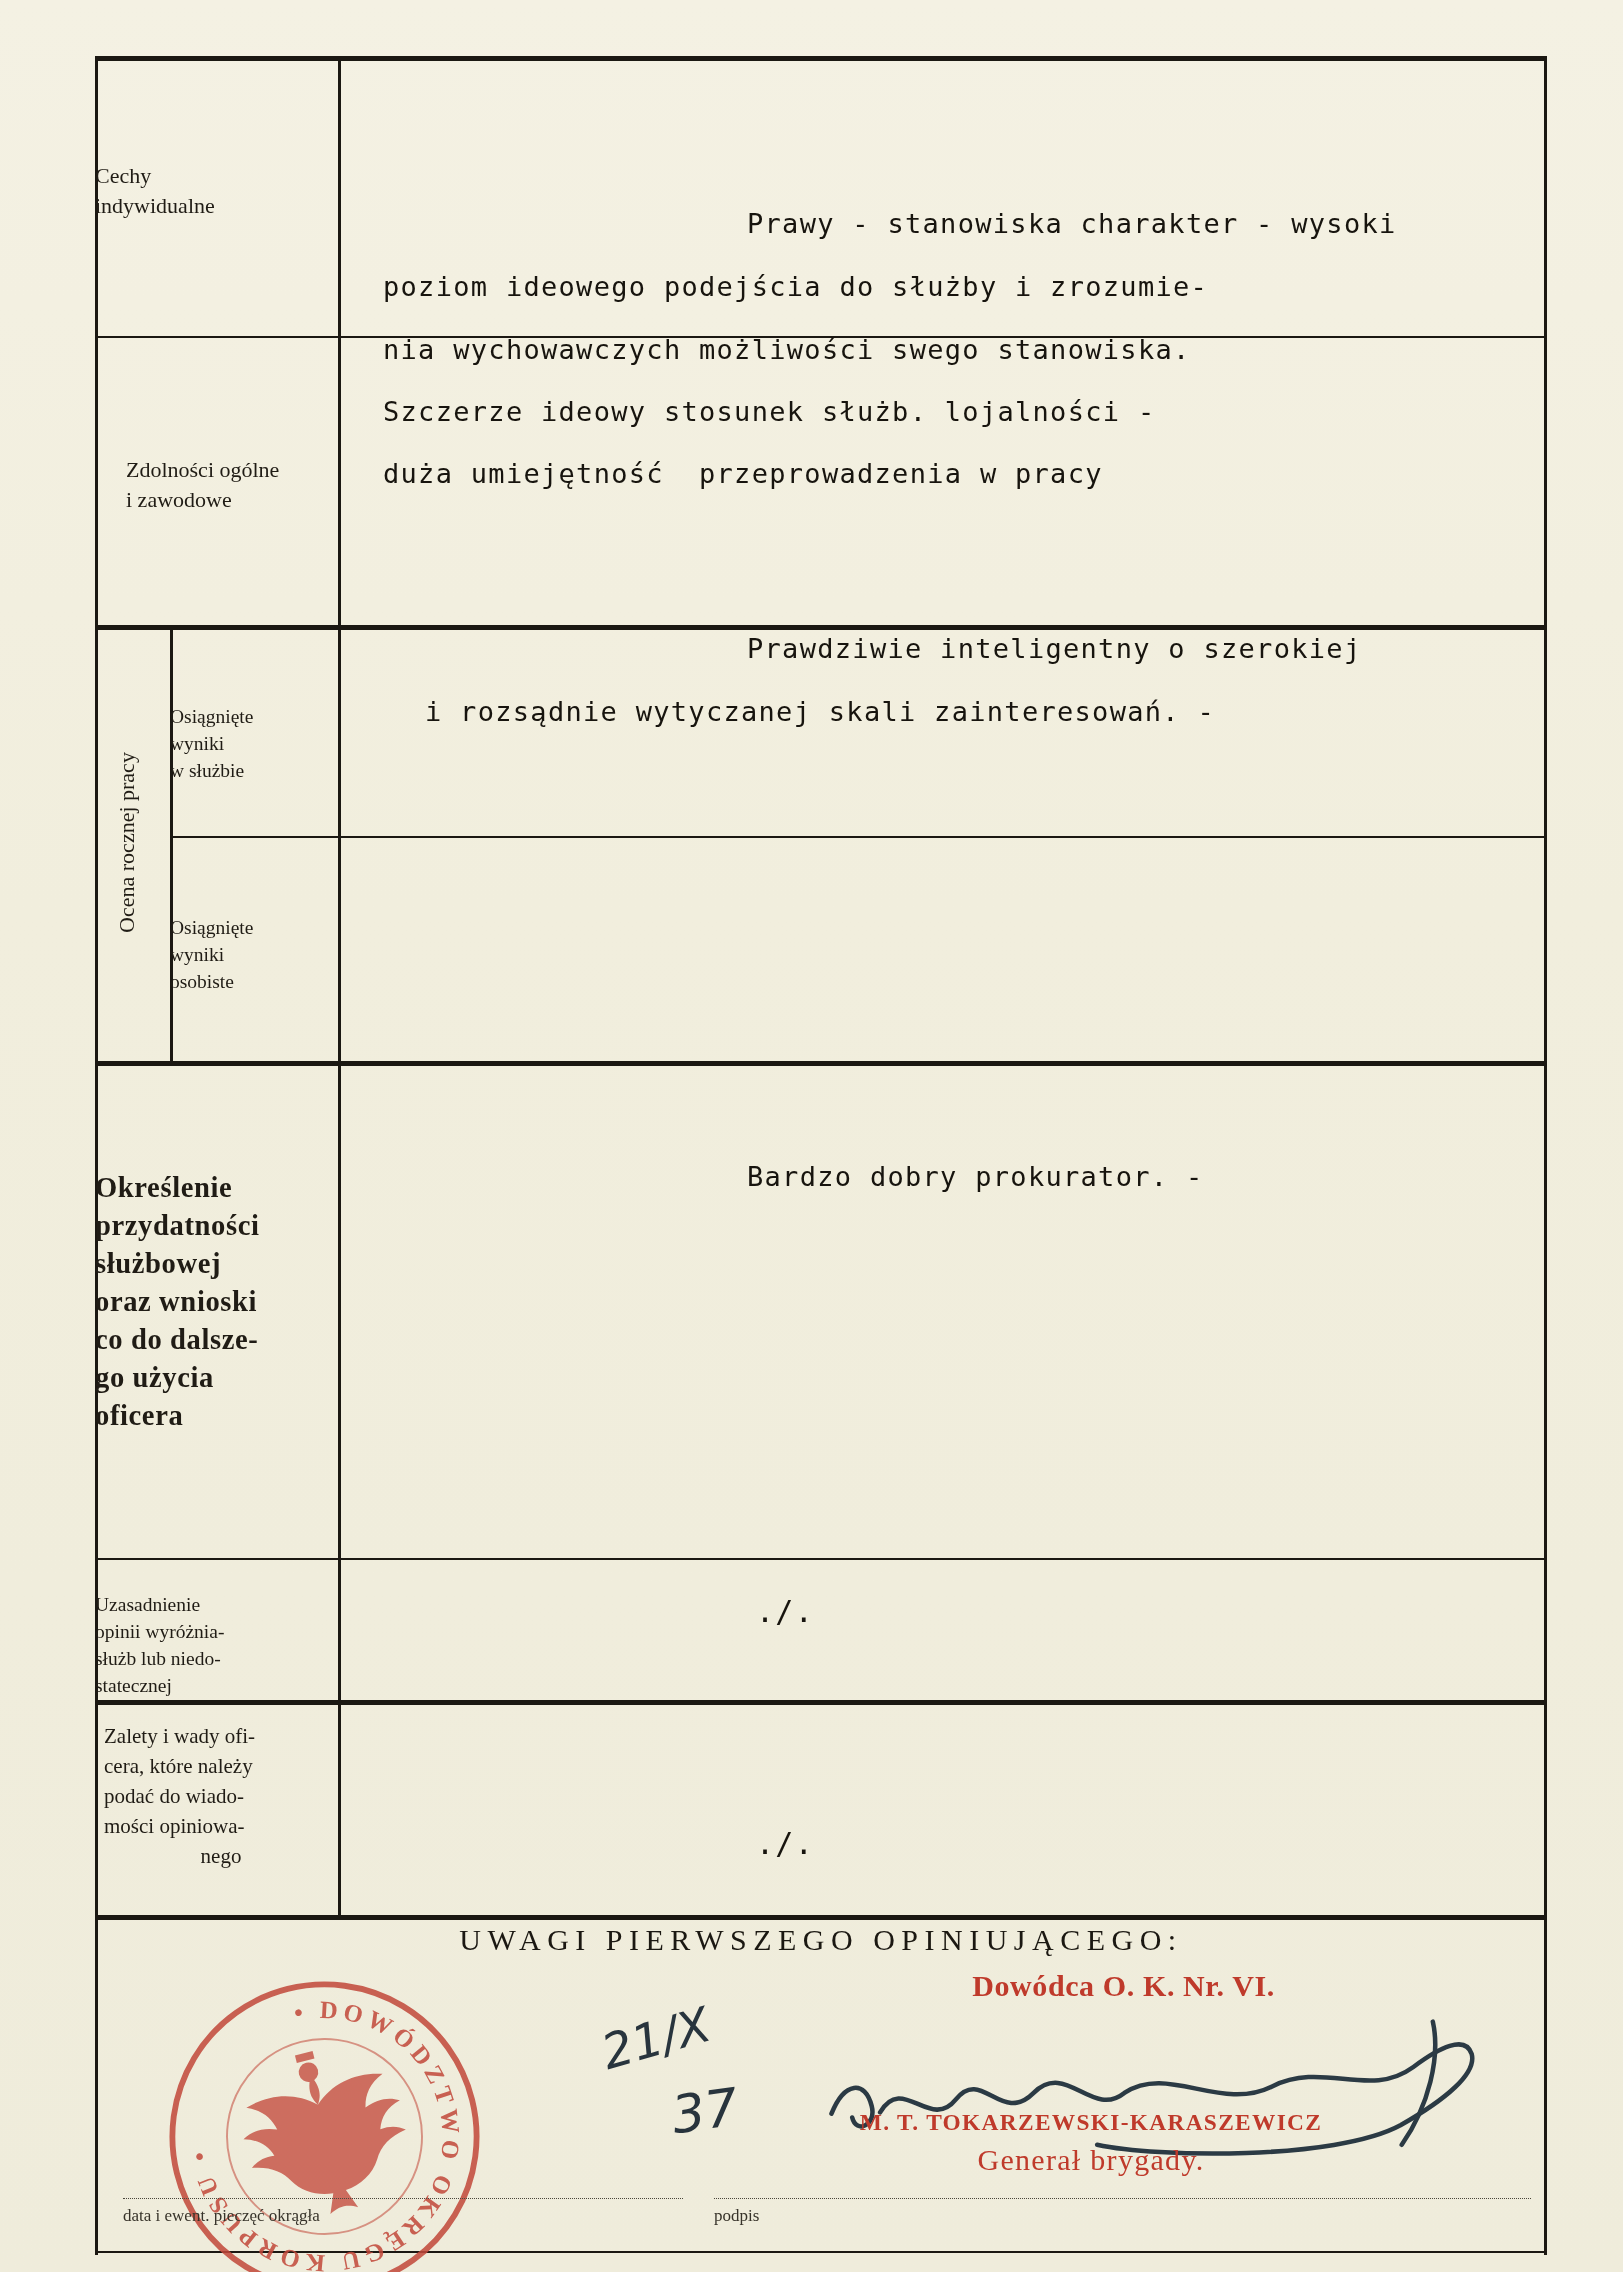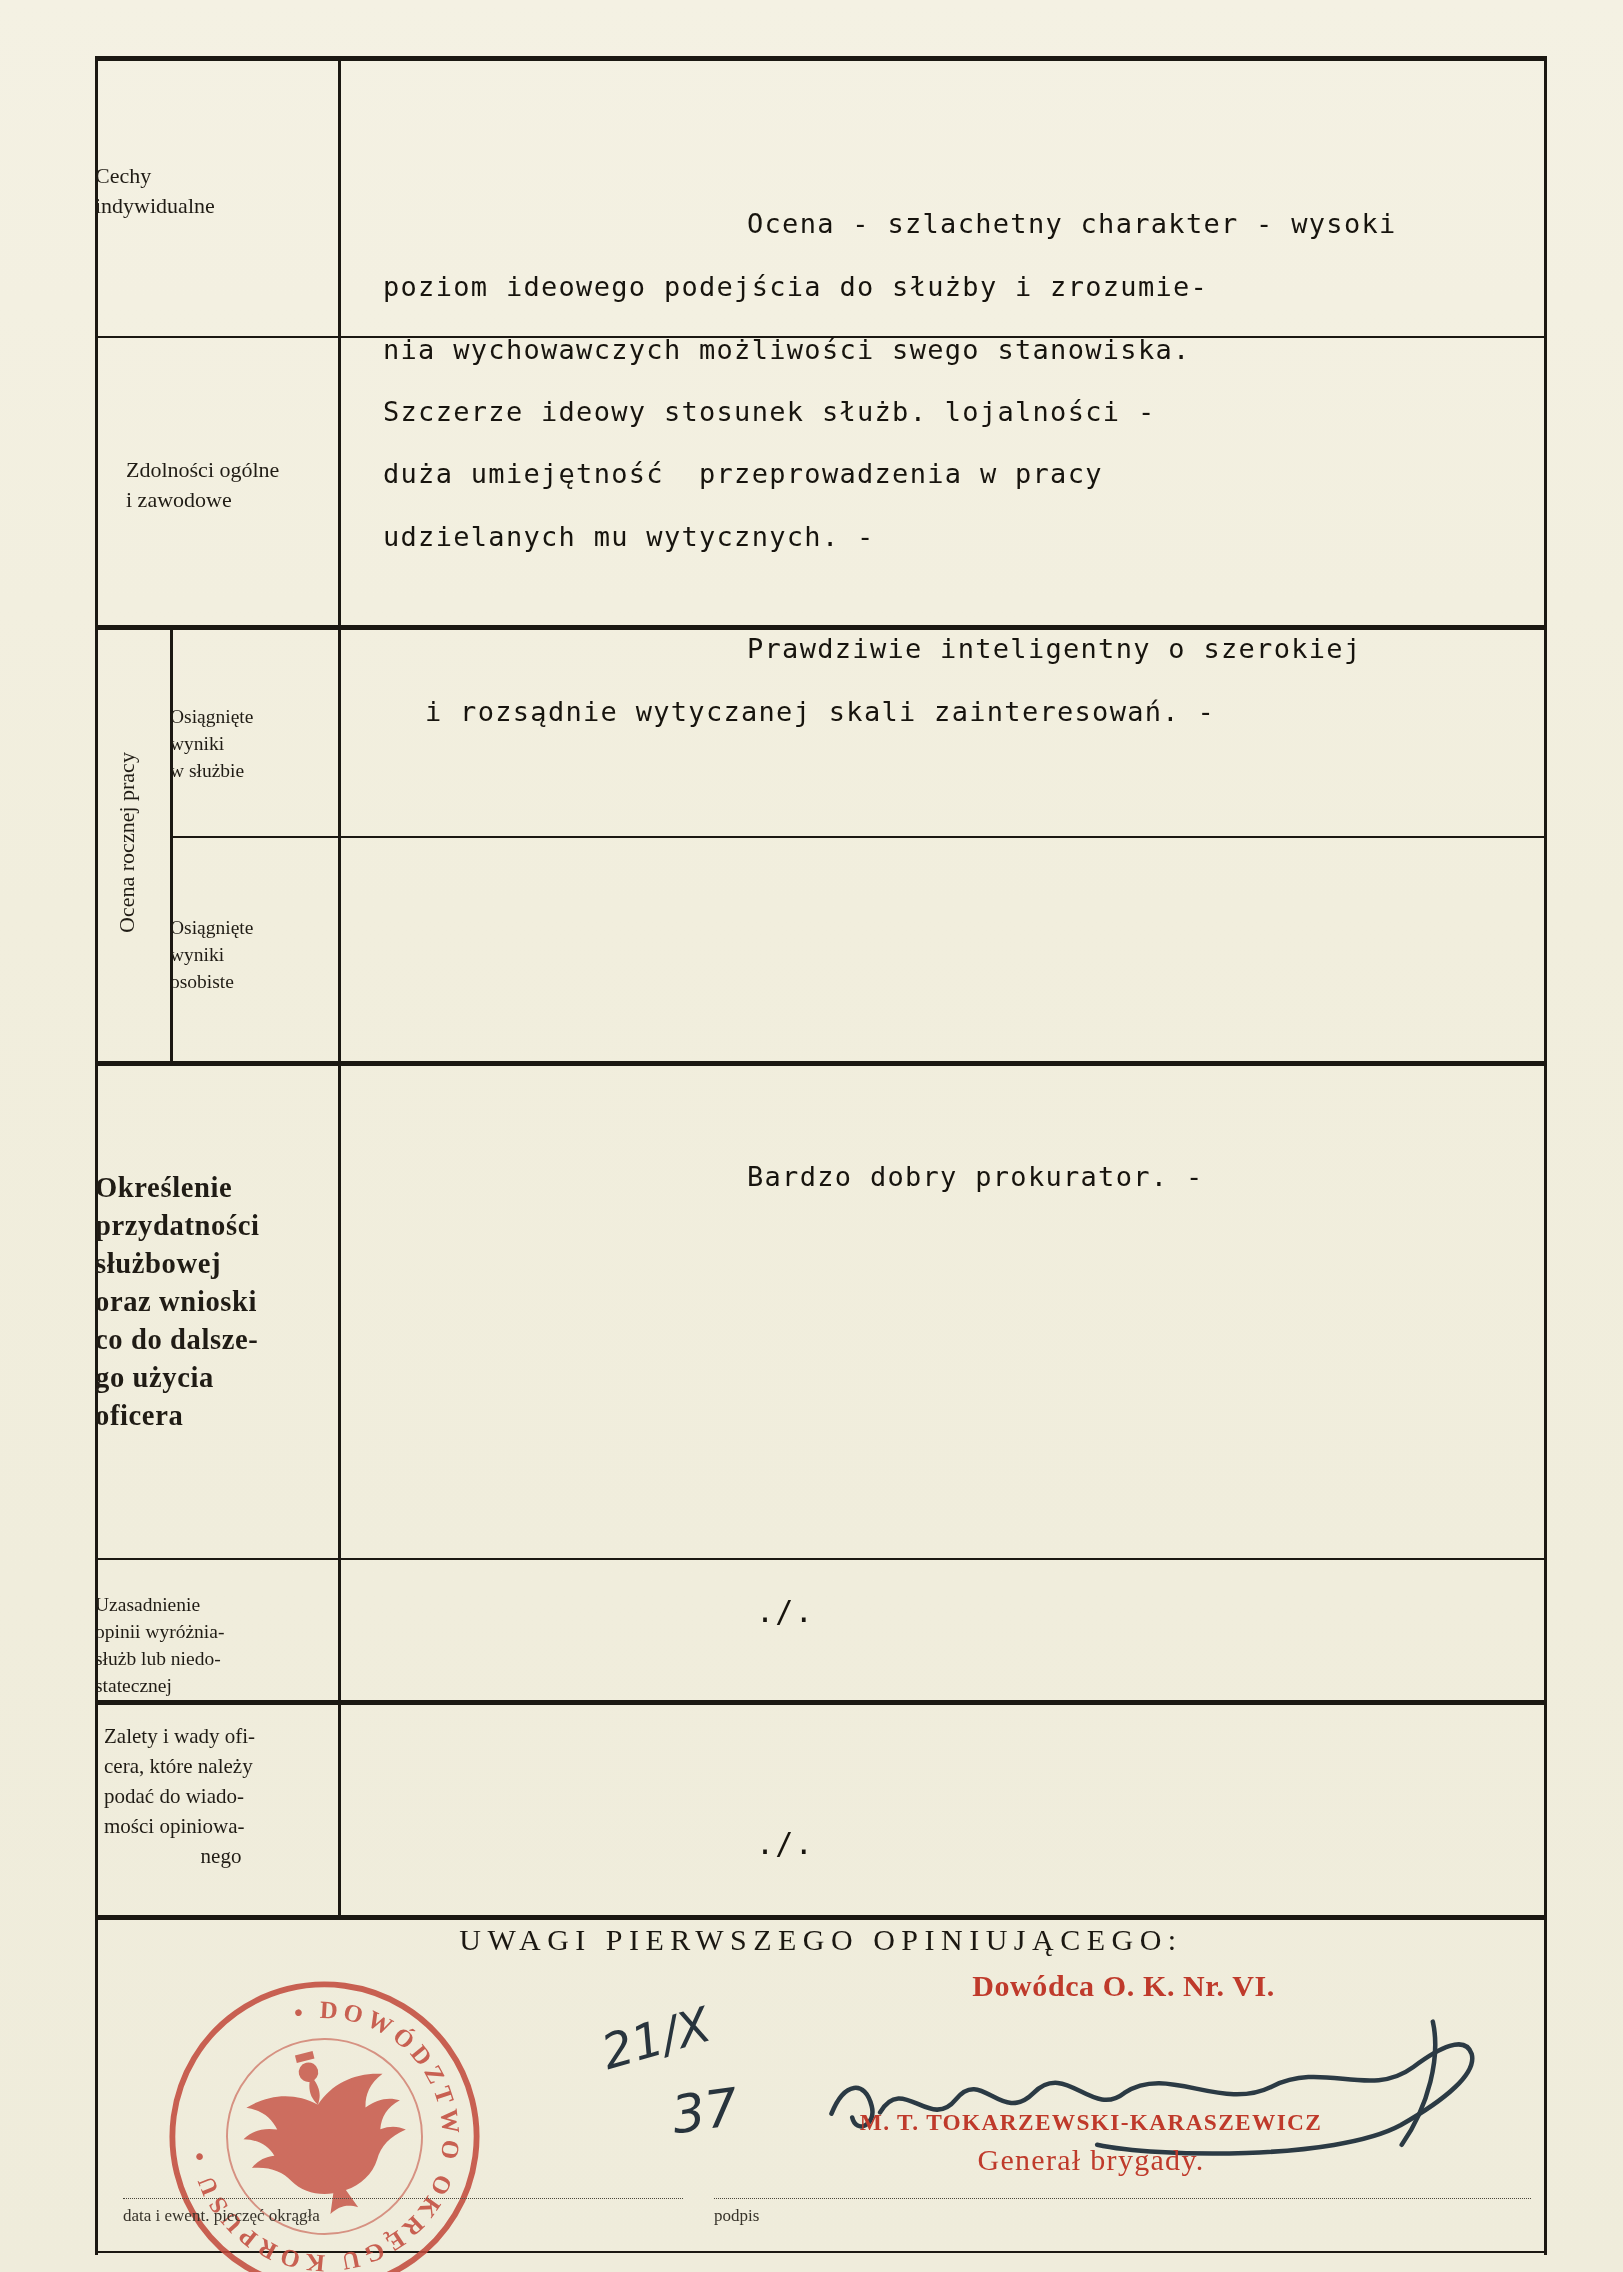--- a/index.html
+++ b/index.html
@@ -161,26 +161,25 @@
   </div>
 
   <div class="label leftalign" style="left:104px;top:1721px;width:234px;font-size:21px;line-height:30px;">
     <span class="ln">Zalety i wady ofi-</span>
     <span class="ln">cera, które należy</span>
     <span class="ln">podać do wiado-</span>
     <span class="ln">mości opiniowa-</span>
     <span class="ln" style="text-align:center;display:block;">nego</span>
   </div>
 
-  <div class="typed" style="left:747px;top:208px;">Ocena - szlachetny charakter - wysoki</div>
+  <div class="typed" style="left:747px;top:208px;">Prawy - stanowiska charakter - wysoki</div>
   <div class="typed" style="left:383px;top:271px;">poziom ideowego podejścia do służby i zrozumie-</div>
   <div class="typed" style="left:383px;top:334px;">nia wychowawczych możliwości swego stanowiska.</div>
   <div class="typed" style="left:383px;top:396px;">Szczerze ideowy stosunek służb. lojalności -</div>
   <div class="typed" style="left:383px;top:458px;">duża umiejętność  przeprowadzenia w pracy</div>
-  <div class="typed" style="left:383px;top:521px;">udzielanych mu wytycznych. -</div>
 
   <div class="typed" style="left:747px;top:633px;">Prawdziwie inteligentny o szerokiej</div>
   <div class="typed" style="left:425px;top:696px;">i rozsądnie wytyczanej skali zainteresowań. -</div>
 
   <div class="typed" style="left:747px;top:1161px;">Bardzo dobry prokurator. -</div>
 
   <div class="typed" style="left:756px;top:1594px;font-size:30px;">./.</div>
   <div class="typed" style="left:756px;top:1826px;font-size:30px;">./.</div>
 
   <div class="uwagi-heading">UWAGI PIERWSZEGO OPINIUJĄCEGO:</div>

